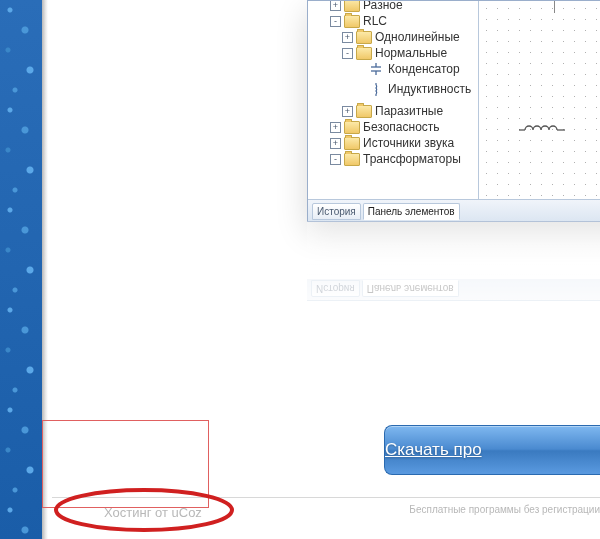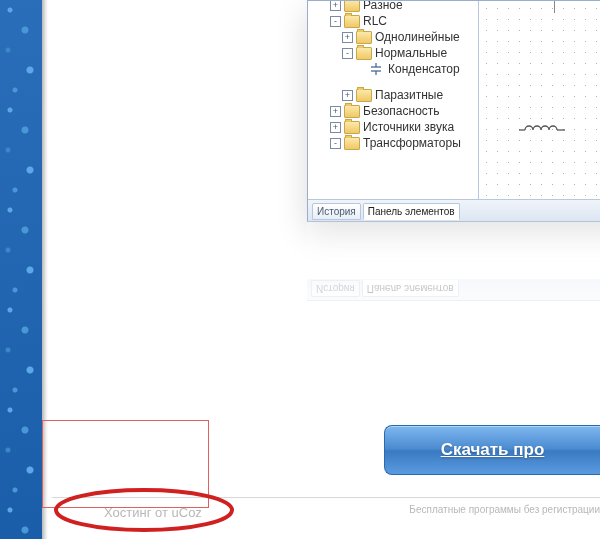--- a/index.html
+++ b/index.html
@@ -23,21 +23,21 @@
   .tree-row.selected .row-text{color:#fff}
   .canvas-panel{flex:1;background:#fff;position:relative}
   .dot-grid{position:absolute;left:0;top:0;right:0;bottom:0;background-image:radial-gradient(circle,#b0b0b0 .6px,transparent .6px);background-size:11px 11px;background-position:2px 2px}
   .comp-inductor{position:absolute;left:40px;top:120px}
   .ruler-mark{position:absolute;left:75px;top:0;width:1px;height:12px;background:#888}
   .tabs{position:absolute;left:0;bottom:0;right:0;height:21px;background:linear-gradient(#f0f4fa,#dce6f2);border-top:1px solid #b8c8dc;display:flex;align-items:center;padding-left:4px;gap:2px}
   .tab{padding:2px 4px;font-size:10px;color:#4a5a70;border:1px solid #b8c8dc;background:linear-gradient(#fff,#e8eef6);border-radius:2px 2px 0 0;position:relative;top:1px}
   .tab.active{background:#fff;border-bottom-color:#fff;color:#222}
   .reflection{position:absolute;left:265px;top:221px;width:340px;height:80px;background:linear-gradient(rgba(255,255,255,.6),#fff 85%);transform:scaleY(-1);opacity:.25;overflow:hidden;pointer-events:none}
   .refl-tabs{position:absolute;left:0;top:0;right:0;height:21px;background:linear-gradient(#f0f4fa,#dce6f2);border-top:1px solid #b8c8dc;display:flex;align-items:center;padding-left:4px;gap:2px}
-  .download-btn{position:absolute;right:0;top:425px;width:215px;height:48px;background:linear-gradient(#7fb8f0,#4a8ad0 48%,#3a7ac0 52%,#5a9ae0);border:1px solid #2a6ab0;border-right:none;border-radius:8px 0 0 8px;display:flex;align-items:center;justify-content:center;color:#fff;font-size:17px;font-weight:bold;box-shadow:inset 0 1px 0 rgba(255,255,255,.4)}
+  .download-btn{position:absolute;right:0;top:425px;width:215px;height:48px;background:linear-gradient(#7fb8f0,#4a8ad0 48%,#3a7ac0 52%,#5a9ae0);border:1px solid #2a6ab0;border-right:none;border-radius:8px 0 0 8px;display:flex;align-items:center;color:#fff;font-size:17px;font-weight:normal;box-shadow:inset 0 1px 0 rgba(255,255,255,.4)}
   .download-btn span{color:#fff;text-decoration:underline;text-shadow:0 1px 2px rgba(0,0,0,.3)}
   .footer-line{position:absolute;left:10px;right:0;top:497px;height:1px;background:#d8d8d8}
   .footer-text{position:absolute;left:62px;top:505px;font-size:13px;color:#b8b8b8}
   .footer-right{position:absolute;right:0;top:503px;font-size:10px;color:#b8b8b8;text-align:center;line-height:13px}
   .red-box{position:absolute;left:0;top:420px;width:165px;height:86px;border:1px solid #e06060;pointer-events:none}
   .red-oval{position:absolute;left:10px;top:484px;width:185px;height:50px;pointer-events:none}
   .red-oval svg{position:absolute;left:0;top:0}
 </style>
 </head>
 <body>
@@ -84,20 +84,34 @@
                     <line x1="8" y1="1" x2="8" y2="5"></line>
                     <line x1="3" y1="5" x2="13" y2="5"></line>
                     <line x1="3" y1="9" x2="13" y2="9"></line>
                     <line x1="8" y1="9" x2="8" y2="13"></line>
                   </g>
                 </svg>
               </span>
               <span class="row-text">Конденсатор</span>
             </div>
             <div style="height: 4px;"></div>
+            <div class="tree-row">
+              <span class="indent" style="width: 46px;"></span>
+              <span class="toggle placeholder"></span>
+              <span class="sym">
+                <svg width="16" height="14">
+                  <g stroke="#4a6a9a" stroke-width="1.2" fill="none">
+                    <line x1="8" y1="1" x2="8" y2="3"></line>
+                    <path d="M8 3 a2 2 0 0 1 0 3 a2 2 0 0 1 0 3 a2 2 0 0 1 0 3"></path>
+                    <line x1="8" y1="12" x2="8" y2="14"></line>
+                  </g>
+                </svg>
+              </span>
+              <span class="row-text">Индуктивность</span>
+            </div>
             <div style="height: 6px;"></div>
             <div class="tree-row">
               <span class="indent" style="width: 34px;"></span>
               <span class="toggle">+</span>
               <span class="folder"></span>
               <span class="row-text">Паразитные</span>
             </div>
             <div class="tree-row">
               <span class="indent" style="width: 22px;"></span>
               <span class="toggle">+</span>

